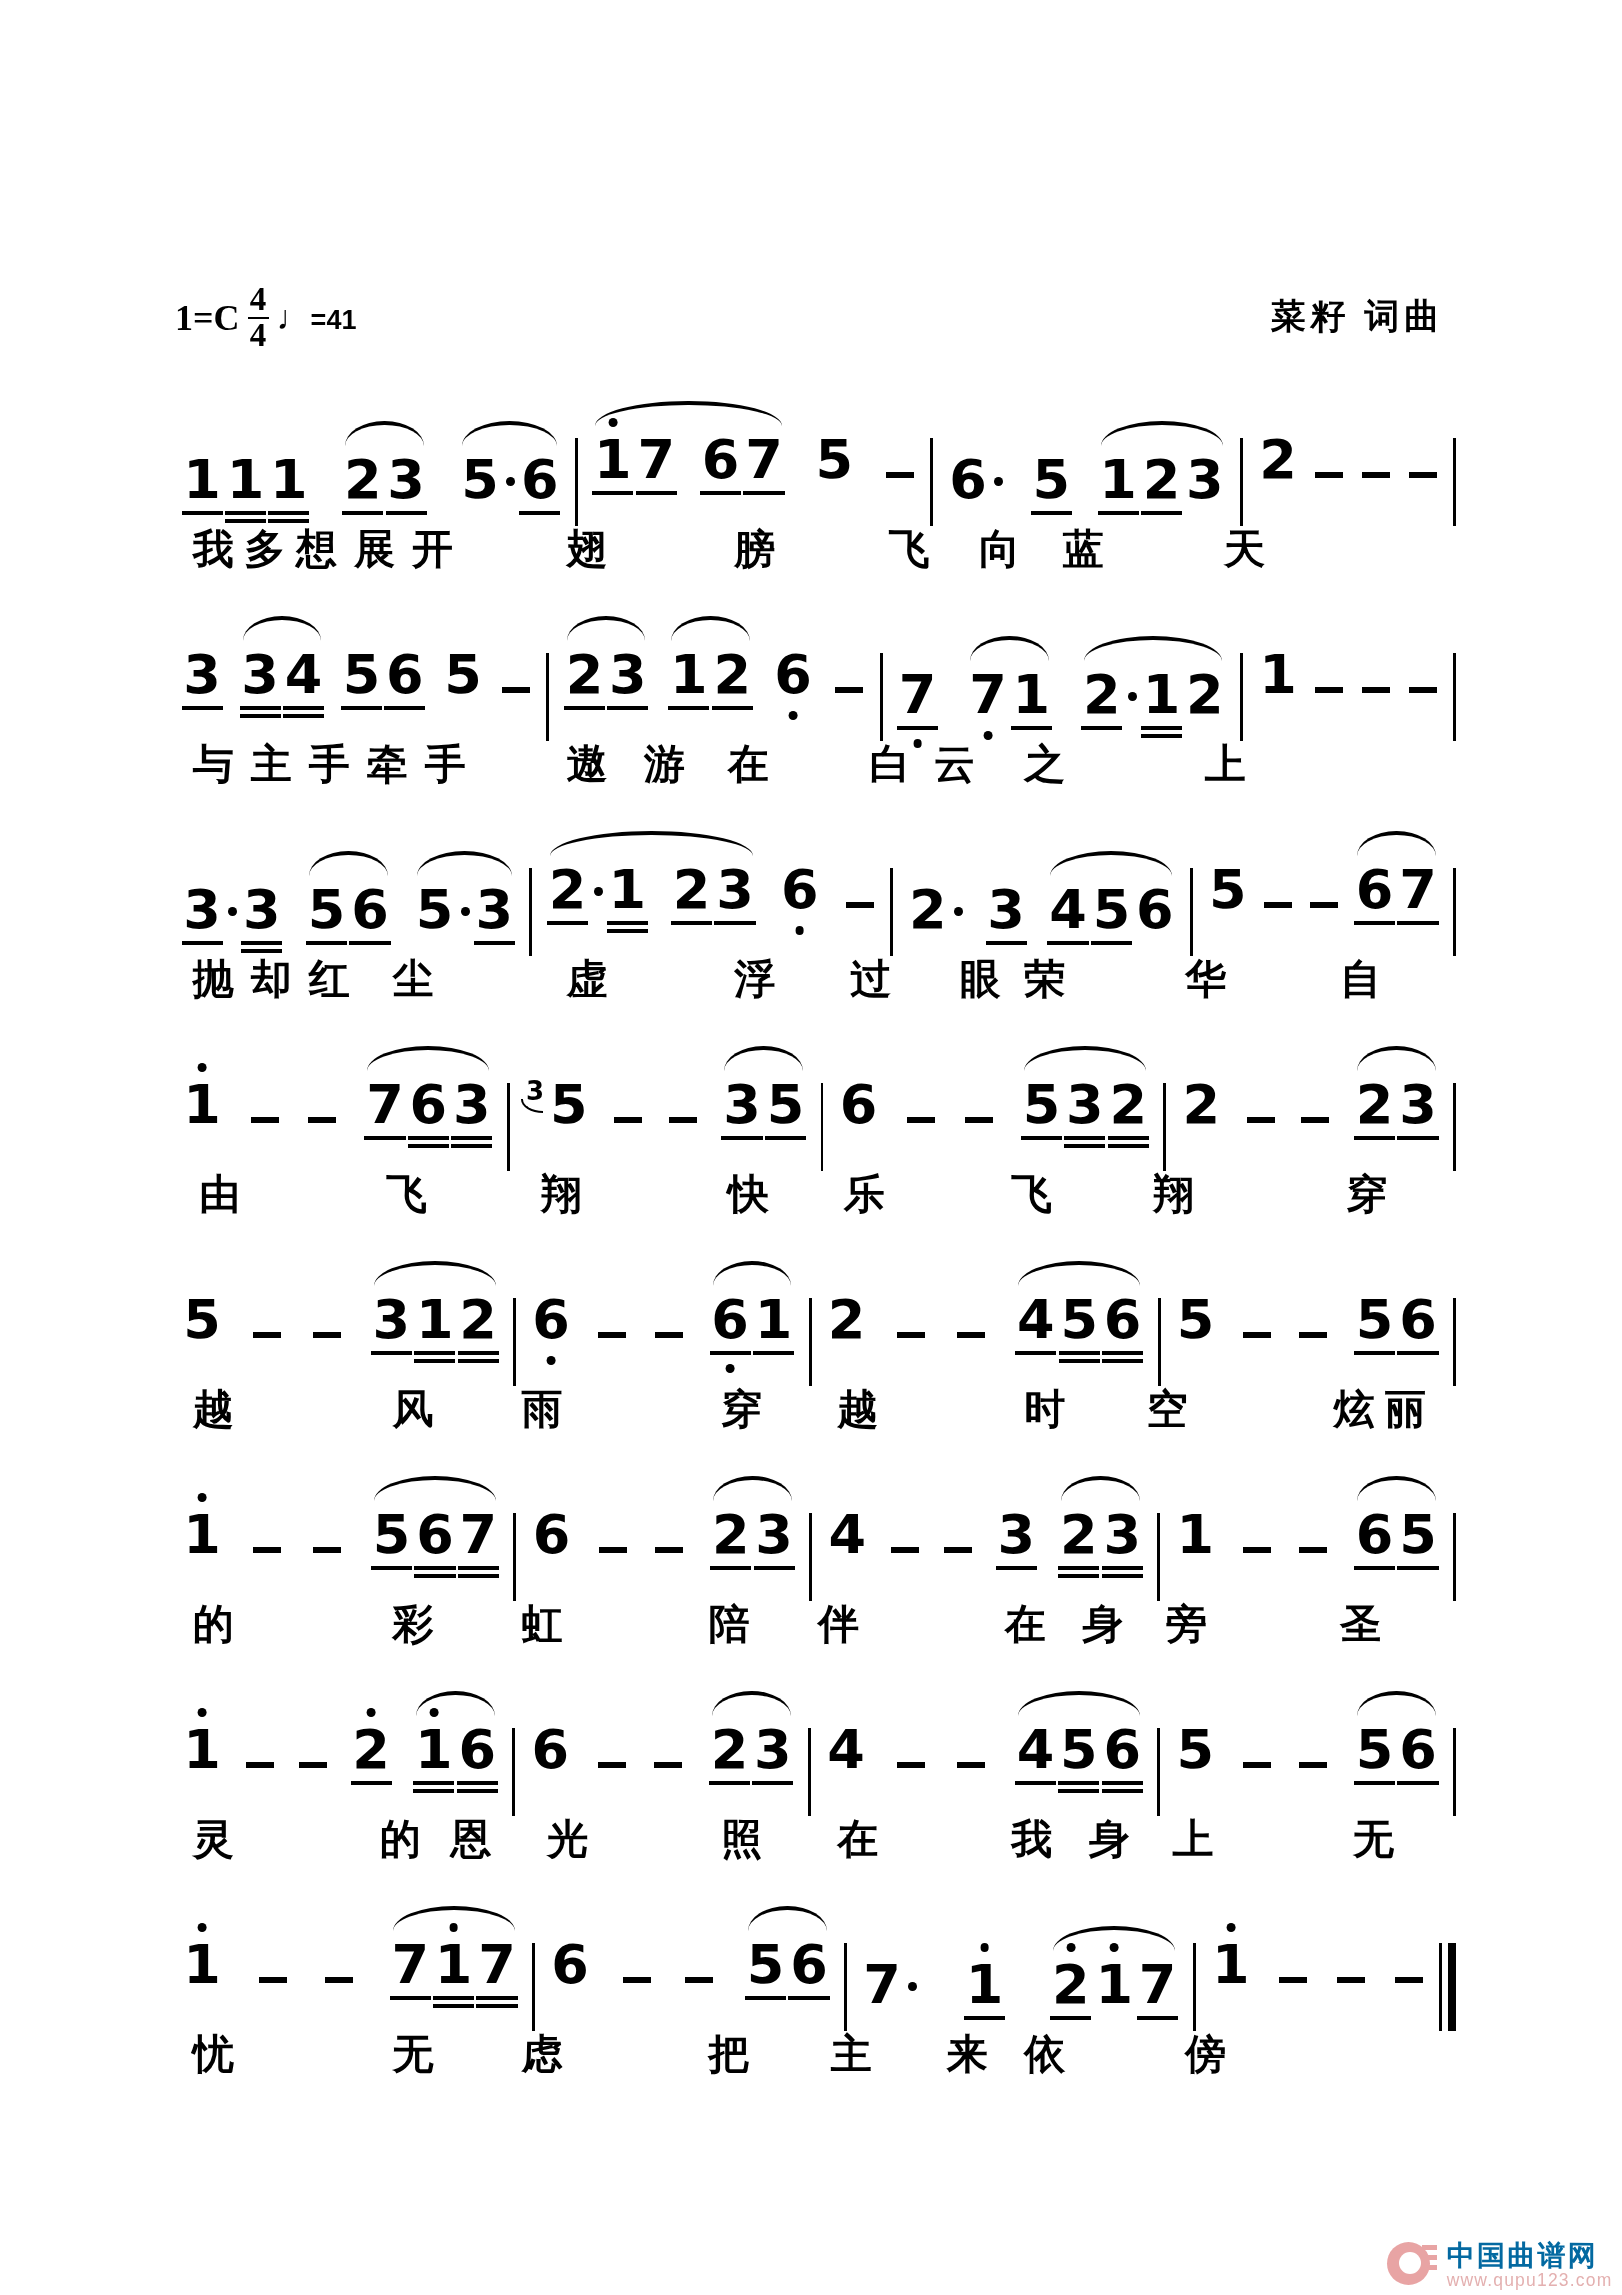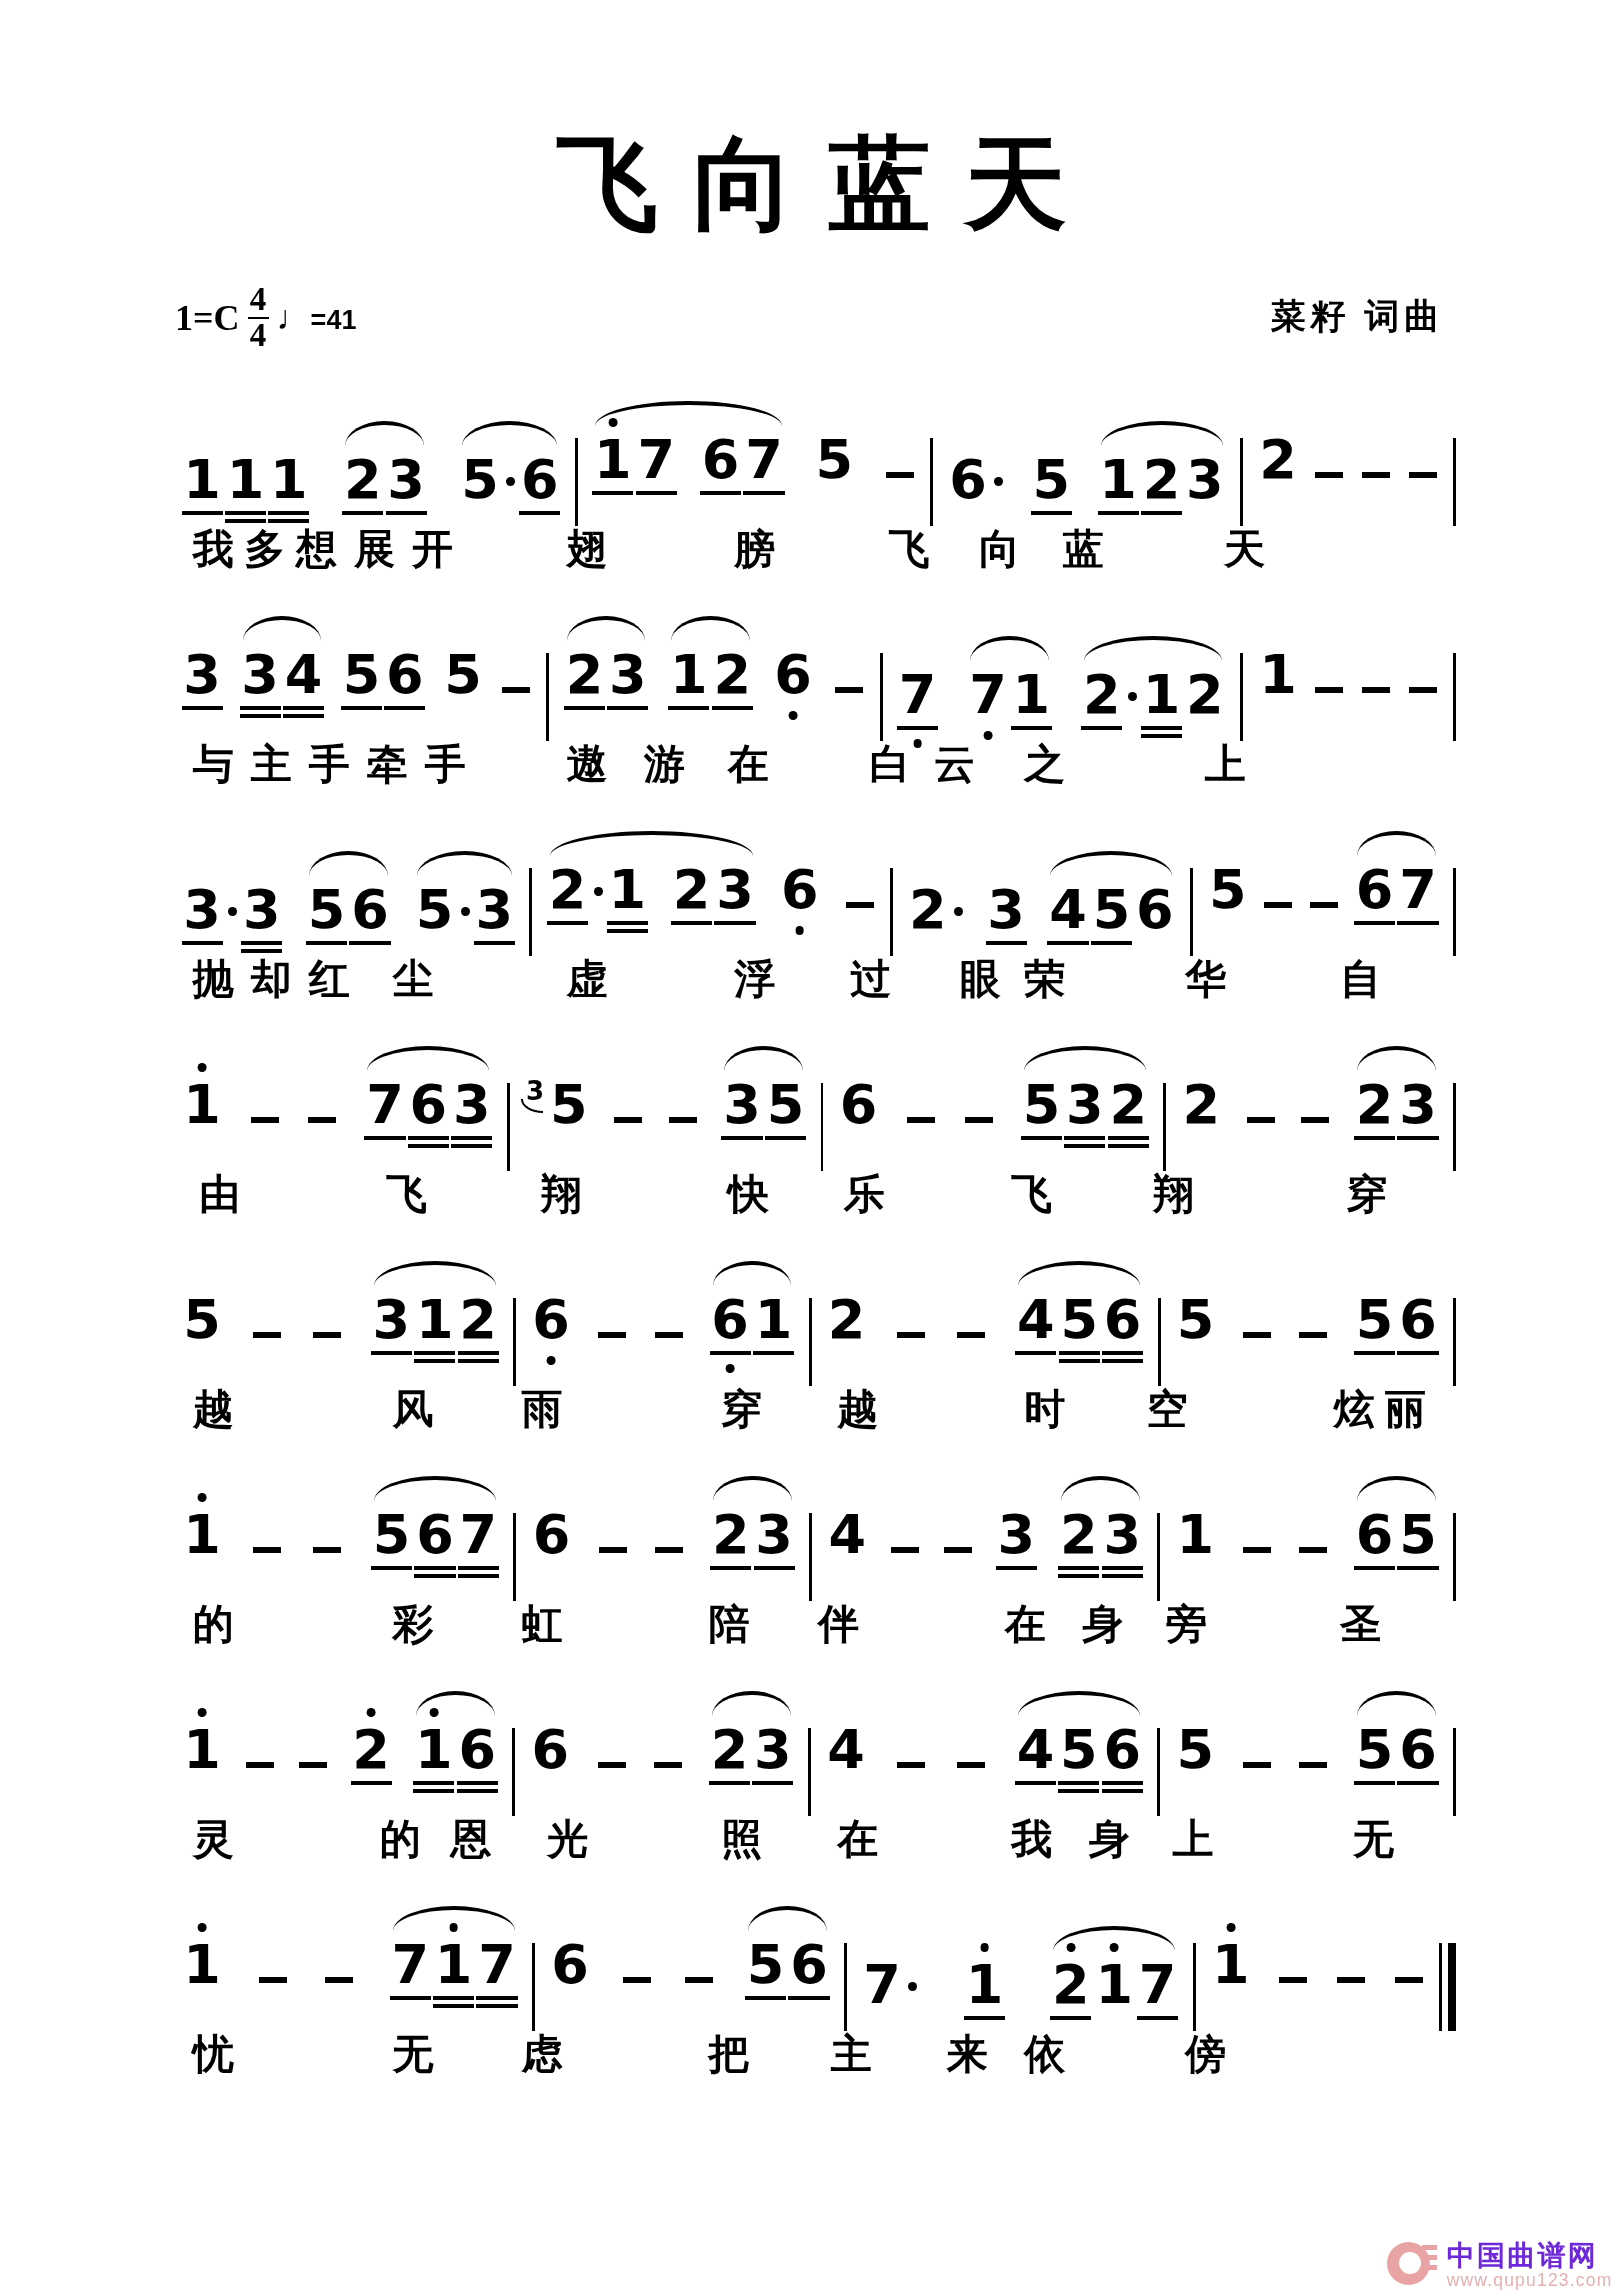--- a/index.html
+++ b/index.html
@@ -55,29 +55,28 @@
   .syl{position:absolute;top:0;font-size:41px;font-weight:bold;white-space:nowrap;}
 
   
   .watermark{position:absolute;right:10.5px;bottom:5.8px;display:flex;align-items:flex-end;gap:9.4px;color:#e49c9c;}
   .wm-logo{position:relative;width:50px;height:50px;}
   .wm-circle{position:absolute;left:0;top:2.3px;width:43px;height:43px;border-radius:50%;background:#e8a4a4;}
   .wm-circle::after{content:"";position:absolute;left:11.7px;top:10.5px;width:22px;height:22px;border-radius:50%;background:#fff;}
   .wm-bars{position:absolute;right:0;top:5.8px;display:flex;flex-direction:column;gap:4.7px;}
   .wm-bars i{display:block;width:15px;height:5.3px;background:#e8a4a4;}
   .wm-text{display:flex;flex-direction:column;align-items:flex-start;line-height:1.05;}
-  .wm-name{font-size:28px;font-weight:bold;letter-spacing:2.3px;color:#6d28d9;}
+  .wm-name{font-size:28px;font-weight:bold;letter-spacing:2.3px;color:#0369a1;}
   .wm-url{font-size:17.5px;color:#e4b0b0;letter-spacing:1.2px;}
 </style>
 </head>
 <body>
 
 <div class="sheet">
 
-  <div class="title">飞向蓝天</div>
 
   <div class="meta">
     <div class="keyblock">
       <span class="keysig">1=C</span>
       <span class="timesig">
         <span class="top">4</span>
         <span class="bot">4</span>
       </span>
       <span class="tempo"><span class="noteglyph">♩</span><span>=41</span></span>
     </div>

